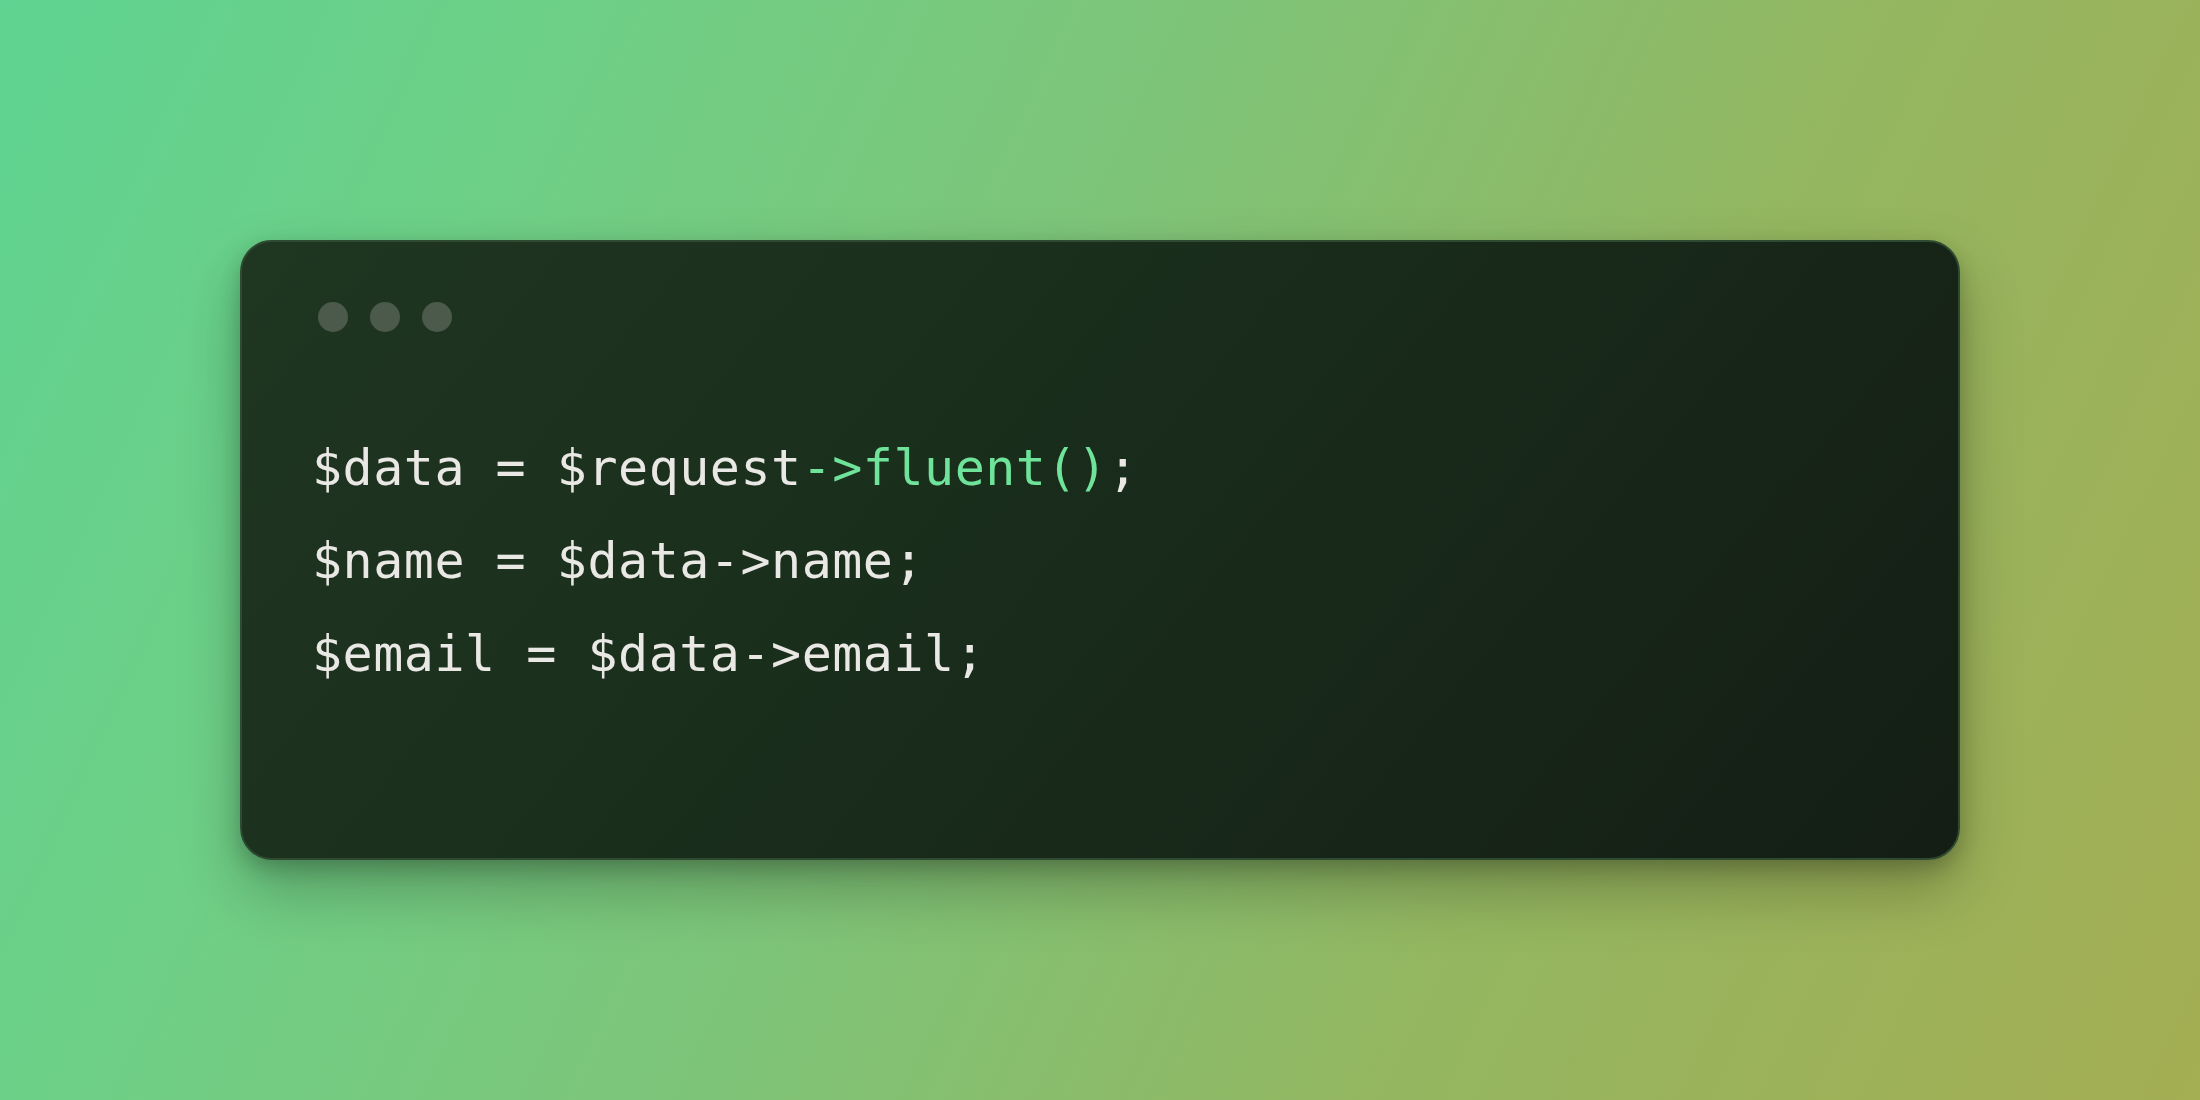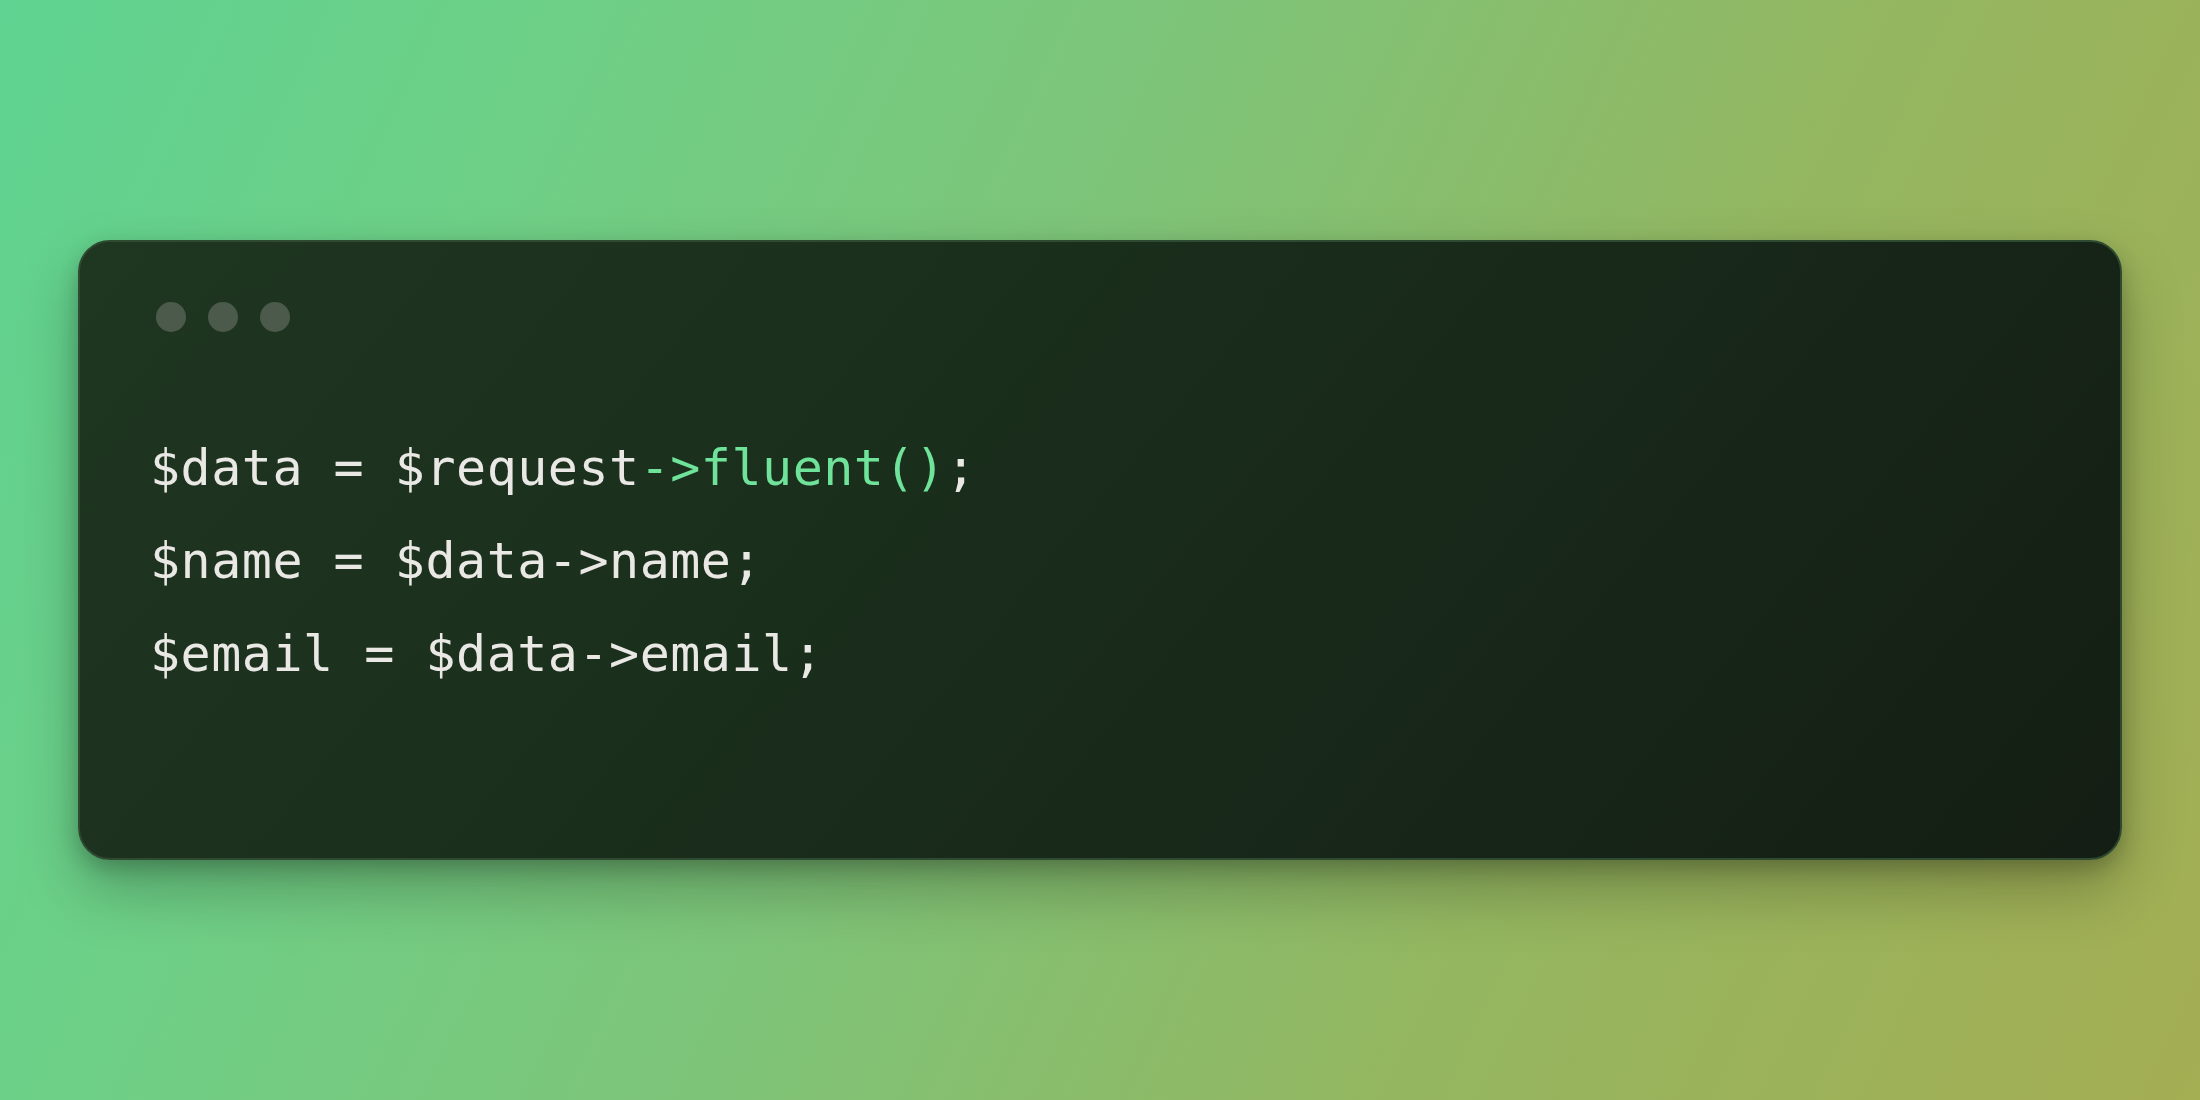--- a/index.html
+++ b/index.html
@@ -5,21 +5,21 @@
   * { margin: 0; padding: 0; box-sizing: border-box; }
   html, body { width: 2200px; height: 1100px; overflow: hidden; }
   body {
     background: linear-gradient(115deg, #5fd391 0%, #6dd087 20%, #7ec478 45%, #94b660 70%, #a4ae53 100%);
     display: flex;
     align-items: center;
     justify-content: center;
     font-family: ui-monospace, SFMono-Regular, Menlo, Monaco, Consolas, monospace;
   }
   .window {
-    width: 2044px;
+    width: 1720px;
     height: 620px;
     background: linear-gradient(130deg, #1f3621 0%, #1a2e1c 40%, #141e14 100%);
     border-radius: 32px;
     border: 2px solid #2e4a31;
     box-shadow: 0 30px 60px rgba(0,0,0,0.25), 0 8px 20px rgba(0,0,0,0.2);
     padding: 60px 70px 60px 70px;
     display: flex;
     flex-direction: column;
   }
   .traffic-lights {

